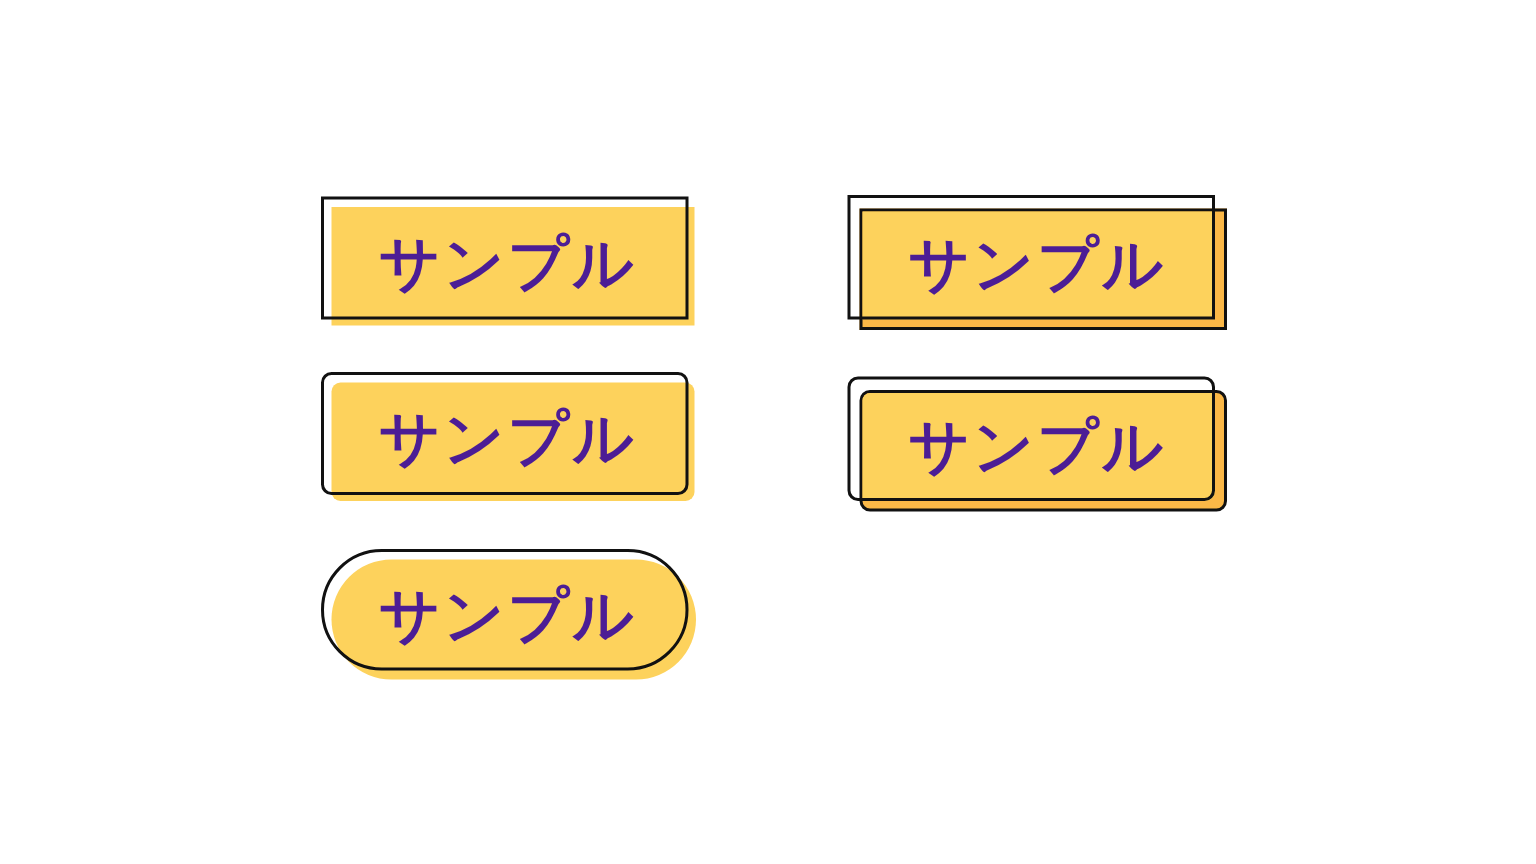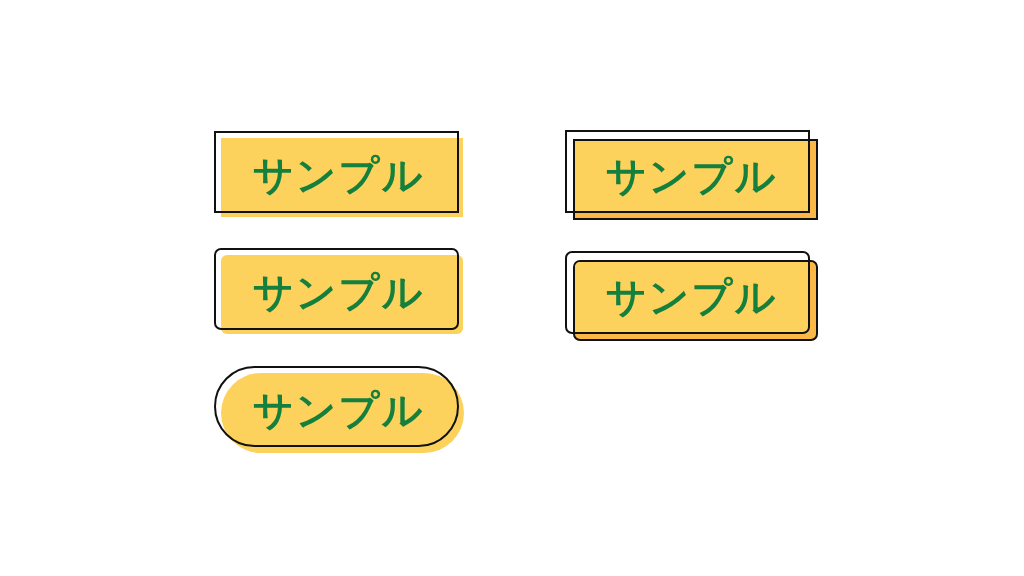--- a/index.html
+++ b/index.html
@@ -1,21 +1,21 @@
 <!DOCTYPE html>
 <html><head>
 <meta charset="utf-8">
 <style>
   html, body { margin: 0; padding: 0; }
   body { width: 1024px; height: 576px; background: #ffffff; position: relative; overflow: hidden; font-family: "DejaVu Sans", sans-serif; }
   .btn { position: absolute; cursor: pointer; }
   .layer { position: absolute; box-sizing: border-box; }
   .label {
     position: absolute; display: flex; align-items: center; justify-content: center;
-    font-family: "DejaVu Sans", sans-serif; font-weight: bold; font-size: 40px; color: #15803d;
+    font-family: "DejaVu Sans", sans-serif; font-weight: bold; font-size: 40px; color: #4c1d95;
     letter-spacing: 2px;
   }
 </style>
 </head>
 <body>
 
 <div class="btn" style="left:214px; top:131px; width:250px; height:87px;">
   <div class="layer" style="left:7px; top:7px; width:242px; height:79px; background:#FDD25C;"></div>
   <div class="layer" style="left:0; top:0; width:245px; height:82px; border:2px solid #111;"></div>
   <div class="label" style="left:7px; top:7px; width:235px; height:75px;">サンプル</div>

